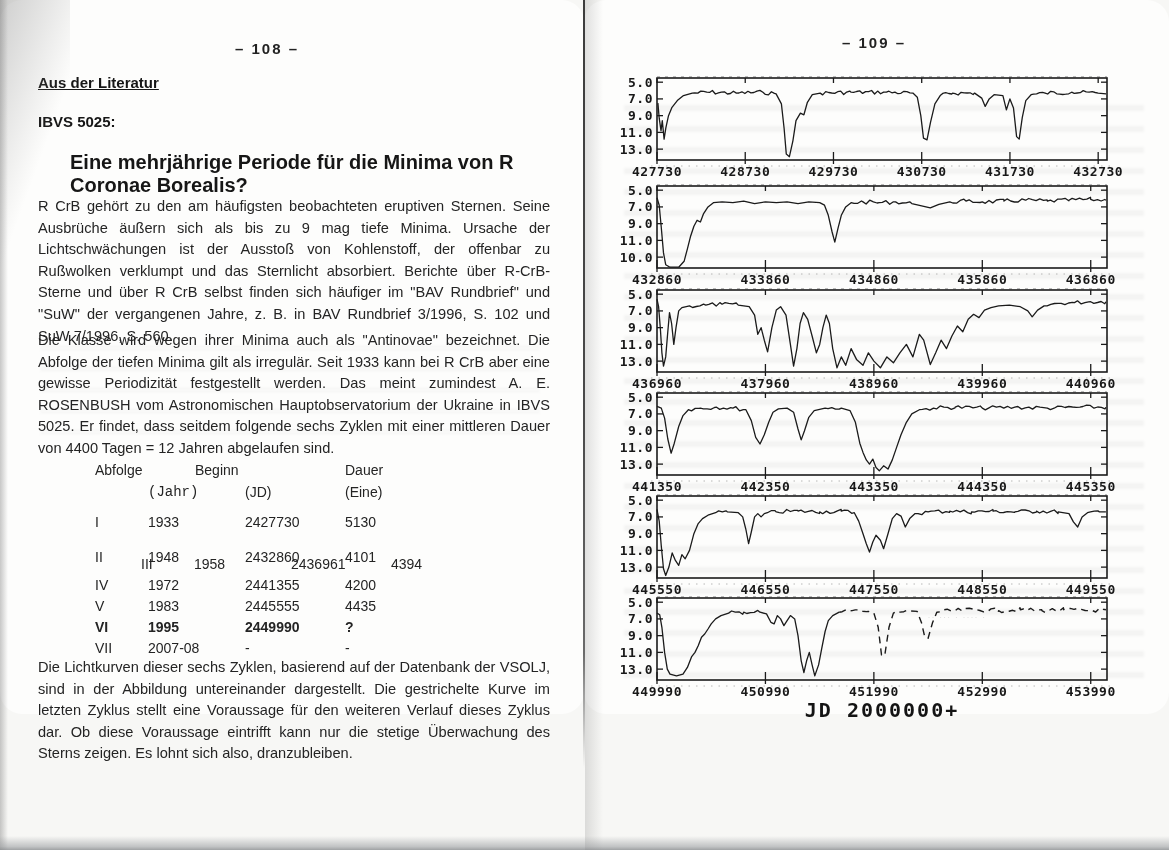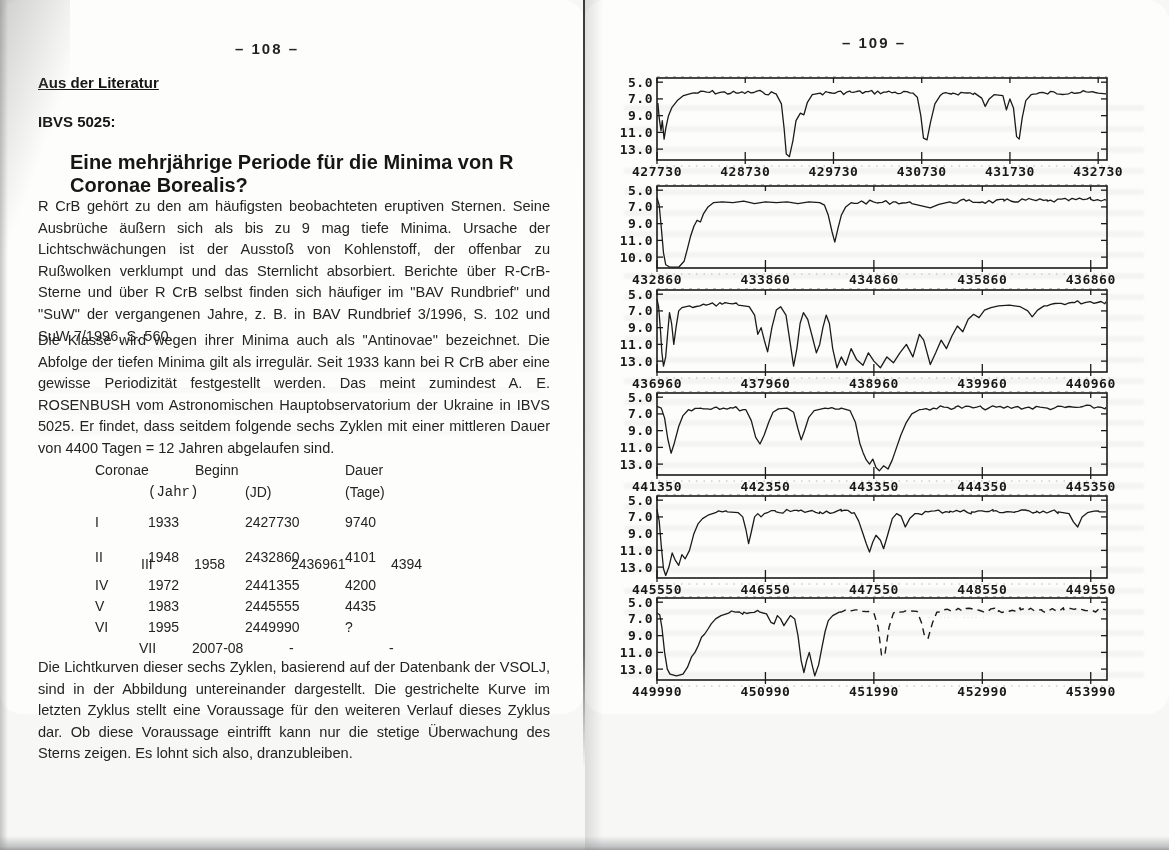--- a/index.html
+++ b/index.html
@@ -51,32 +51,32 @@
 
 <div class="page" id="left-page">
   <div class="pagenum" style="left:235px;top:40px;">–  108  –</div>
   <div class="heading">Aus der Literatur</div>
   <div class="refline">IBVS 5025:</div>
   <div class="title">Eine mehrjährige Periode für die Minima von R Coronae Borealis?</div>
   <div class="para" id="p1">R CrB gehört zu den am häufigsten beobachteten eruptiven Sternen. Seine Ausbrüche äußern sich als bis zu 9 mag tiefe Minima. Ursache der Lichtschwächungen ist der Ausstoß von Kohlenstoff, der offenbar zu Rußwolken verklumpt und das Sternlicht absorbiert. Berichte über R-CrB-Sterne und über R CrB selbst finden sich häufiger im "BAV Rundbrief" und "SuW" der vergangenen Jahre, z. B. in BAV Rundbrief 3/1996, S. 102 und SuW 7/1996, S. 560.</div>
   <div class="para" id="p2">Die Klasse wird wegen ihrer Minima auch als "Antinovae" bezeichnet. Die Abfolge der tiefen Minima gilt als irregulär. Seit 1933 kann bei R CrB aber eine gewisse Periodizität festgestellt werden. Das meint zumindest A. E. ROSENBUSH vom Astronomischen Hauptobservatorium der Ukraine in IBVS 5025. Er findet, dass seitdem folgende sechs Zyklen mit einer mittleren Dauer von 4400 Tagen = 12 Jahren abgelaufen sind.</div>
 
   <div id="cycle-table">
-    <span class="hd" style="left:0;top:4px;">Coronae</span>
+    <span class="hd" style="left:0;top:4px;">Abfolge</span>
     <span class="hd" style="left:100px;top:4px;">Beginn</span>
     <span class="hd" style="left:250px;top:4px;">Dauer</span>
     <span class="hd" style="left:53px;top:26px;font-family:Liberation Mono, monospace;">(Jahr)</span>
     <span class="hd" style="left:150px;top:26px;">(JD)</span>
-    <span class="hd" style="left:250px;top:26px;">(Tage)</span>
+    <span class="hd" style="left:250px;top:26px;">(Eine)</span>
     <div id="table-rows">
         <div class="trow" style="top: 56px;">
           <span class="tc1">I</span>
           <span class="tc2">1933</span>
           <span class="tc3">2427730</span>
-          <span class="tc4">9740</span>
+          <span class="tc4">5130</span>
         </div>
         <div class="trow" style="top: 91px; text-align: center;">
           <span class="tc1">II</span>
           <span class="tc2">1948</span>
           <span class="tc3">2432860</span>
           <span class="tc4">4101</span>
         </div>
         <div class="trow" style="top: 98px; margin-left: 46px;">
           <span class="tc1">III</span>
           <span class="tc2">1958</span>
@@ -88,27 +88,27 @@
           <span class="tc2">1972</span>
           <span class="tc3">2441355</span>
           <span class="tc4">4200</span>
         </div>
         <div class="trow" style="top: 140px;">
           <span class="tc1">V</span>
           <span class="tc2">1983</span>
           <span class="tc3">2445555</span>
           <span class="tc4">4435</span>
         </div>
-        <div class="trow" style="top: 161px;">
+        <div class="trow" style="top: 161px; font-weight: bold;">
           <span class="tc1">VI</span>
           <span class="tc2">1995</span>
           <span class="tc3">2449990</span>
           <span class="tc4">?</span>
         </div>
-        <div class="trow" style="top: 182px; margin-left: 44px;">
+        <div class="trow" style="top: 182px;">
           <span class="tc1">VII</span>
           <span class="tc2">2007-08</span>
           <span class="tc3">-</span>
           <span class="tc4">-</span>
         </div>
       </div>
   </div>
 
   <div class="para" id="p3">Die Lichtkurven dieser sechs Zyklen, basierend auf der Datenbank der VSOLJ, sind in der Abbildung untereinander dargestellt. Die gestrichelte Kurve im letzten Zyklus stellt eine Voraussage für den weiteren Verlauf dieses Zyklus dar. Ob diese Voraussage eintrifft kann nur die stetige Überwachung des Sterns zeigen. Es lohnt sich also, dranzubleiben.</div>
   <div class="ghost" style="left:40px;top:330px;width:500px;height:120px;opacity:.5;"></div>
@@ -375,20 +375,21 @@
           <text x="371.30120481927713" y="100" text-anchor="middle" font-family="DejaVu Sans Mono, monospace" font-size="13" font-weight="bold" fill="#181818" letter-spacing="0.5">452990</text>
           <line x1="479.73493975903614" y1="84" x2="479.73493975903614" y2="76" stroke="#1b1b1b" stroke-width="1.3"></line>
           <line x1="479.73493975903614" y1="84" x2="479.73493975903614" y2="88" stroke="#1b1b1b" stroke-width="1.3"></line>
           <line x1="479.73493975903614" y1="2" x2="479.73493975903614" y2="7" stroke="#1b1b1b" stroke-width="1.3"></line>
           <text x="479.73493975903614" y="100" text-anchor="middle" font-family="DejaVu Sans Mono, monospace" font-size="13" font-weight="bold" fill="#181818" letter-spacing="0.5">453990</text>
           <path d="M46.0 17.1L48.7 18.7L50.9 31.3L53.6 56.4L56.3 73.1L59.0 78.1L65.5 79.8L72.0 78.1L76.4 71.4L80.7 60.6L84.0 56.4L87.2 49.7L90.5 41.3L93.7 38.0L97.0 33.0L100.2 27.9L104.6 22.9L110.0 19.6L117.6 17.1L120.6 15.0L124.3 16.1L128.0 15.8L131.7 18.3L132.7 16.2L135.8 17.5L139.5 16.7L143.2 16.4L146.8 14.4L149.0 16.2L155.5 17.9L159.9 26.3L163.1 27.9L166.4 19.6L169.6 22.9L172.9 29.6L176.1 24.6L179.4 19.6L183.7 22.9L187.0 39.7L190.2 64.8L192.9 76.5L195.6 64.8L198.3 56.4L201.1 68.9L203.8 79.8L207.6 68.9L210.8 52.2L214.1 35.5L217.3 24.6L221.7 19.6L228.2 16.2" fill="none" stroke="#1b1b1b" stroke-width="1.3" stroke-linejoin="round"></path>
           <path d="M228.2 16.2L231.2 15.7L234.9 13.9L238.6 14.8L241.2 14.6L244.2 13.9L247.9 13.8L251.6 15.2L255.3 15.6L257.4 15.4L262.9 17.1L267.2 31.3L270.5 58.9L273.7 59.7L278.0 31.3L282.4 17.1L285.4 15.3L289.1 16.1L292.8 15.7L295.4 14.6L306.2 15.4L310.6 27.1L313.8 41.3L317.1 42.2L321.4 27.1L325.8 16.2L328.8 15.9L332.5 13.9L336.2 13.2L339.9 14.9L343.5 14.4L344.2 14.6L347.2 12.4L350.9 14.8L354.6 12.5L358.3 12.3L362.0 13.1L365.7 13.4L365.9 13.7L368.9 14.5L372.6 15.9L376.3 15.7L380.0 12.9L383.7 12.3L387.3 16.0L387.6 14.6L390.6 16.5L394.3 15.7L398.0 15.2L401.7 14.3L405.3 15.6L409.0 11.7L409.3 13.7L412.3 13.0L416.0 14.5L419.7 12.3L423.3 14.8L427.0 13.9L430.7 13.7L430.9 14.6L434.0 16.3L437.7 14.7L441.3 12.7L445.0 14.8L448.7 14.7L452.4 11.7L452.6 13.7L455.7 12.8L459.3 12.4L463.0 13.4L466.7 12.4L470.4 13.4L474.1 14.5L474.3 14.6L477.3 14.6L481.0 14.4L484.7 16.0L488.4 12.3L492.1 13.2L494.9 13.7" fill="none" stroke="#1b1b1b" stroke-width="1.4" stroke-dasharray="7 5" stroke-linejoin="round"></path>
         </svg>
       </div>
     </div>
+  <div id="jd-label">JD 2000000+</div>
   <div id="ghost-note">·· ··· · ···· ·</div>
 </div>
 
 <div id="corner-shadow"></div>
 <div id="left-edge"></div>
 <div id="gutter-line"></div>
 <div id="gutter-shadow"></div>
 <div id="bottom-strip"></div>
 
 </body></html>

